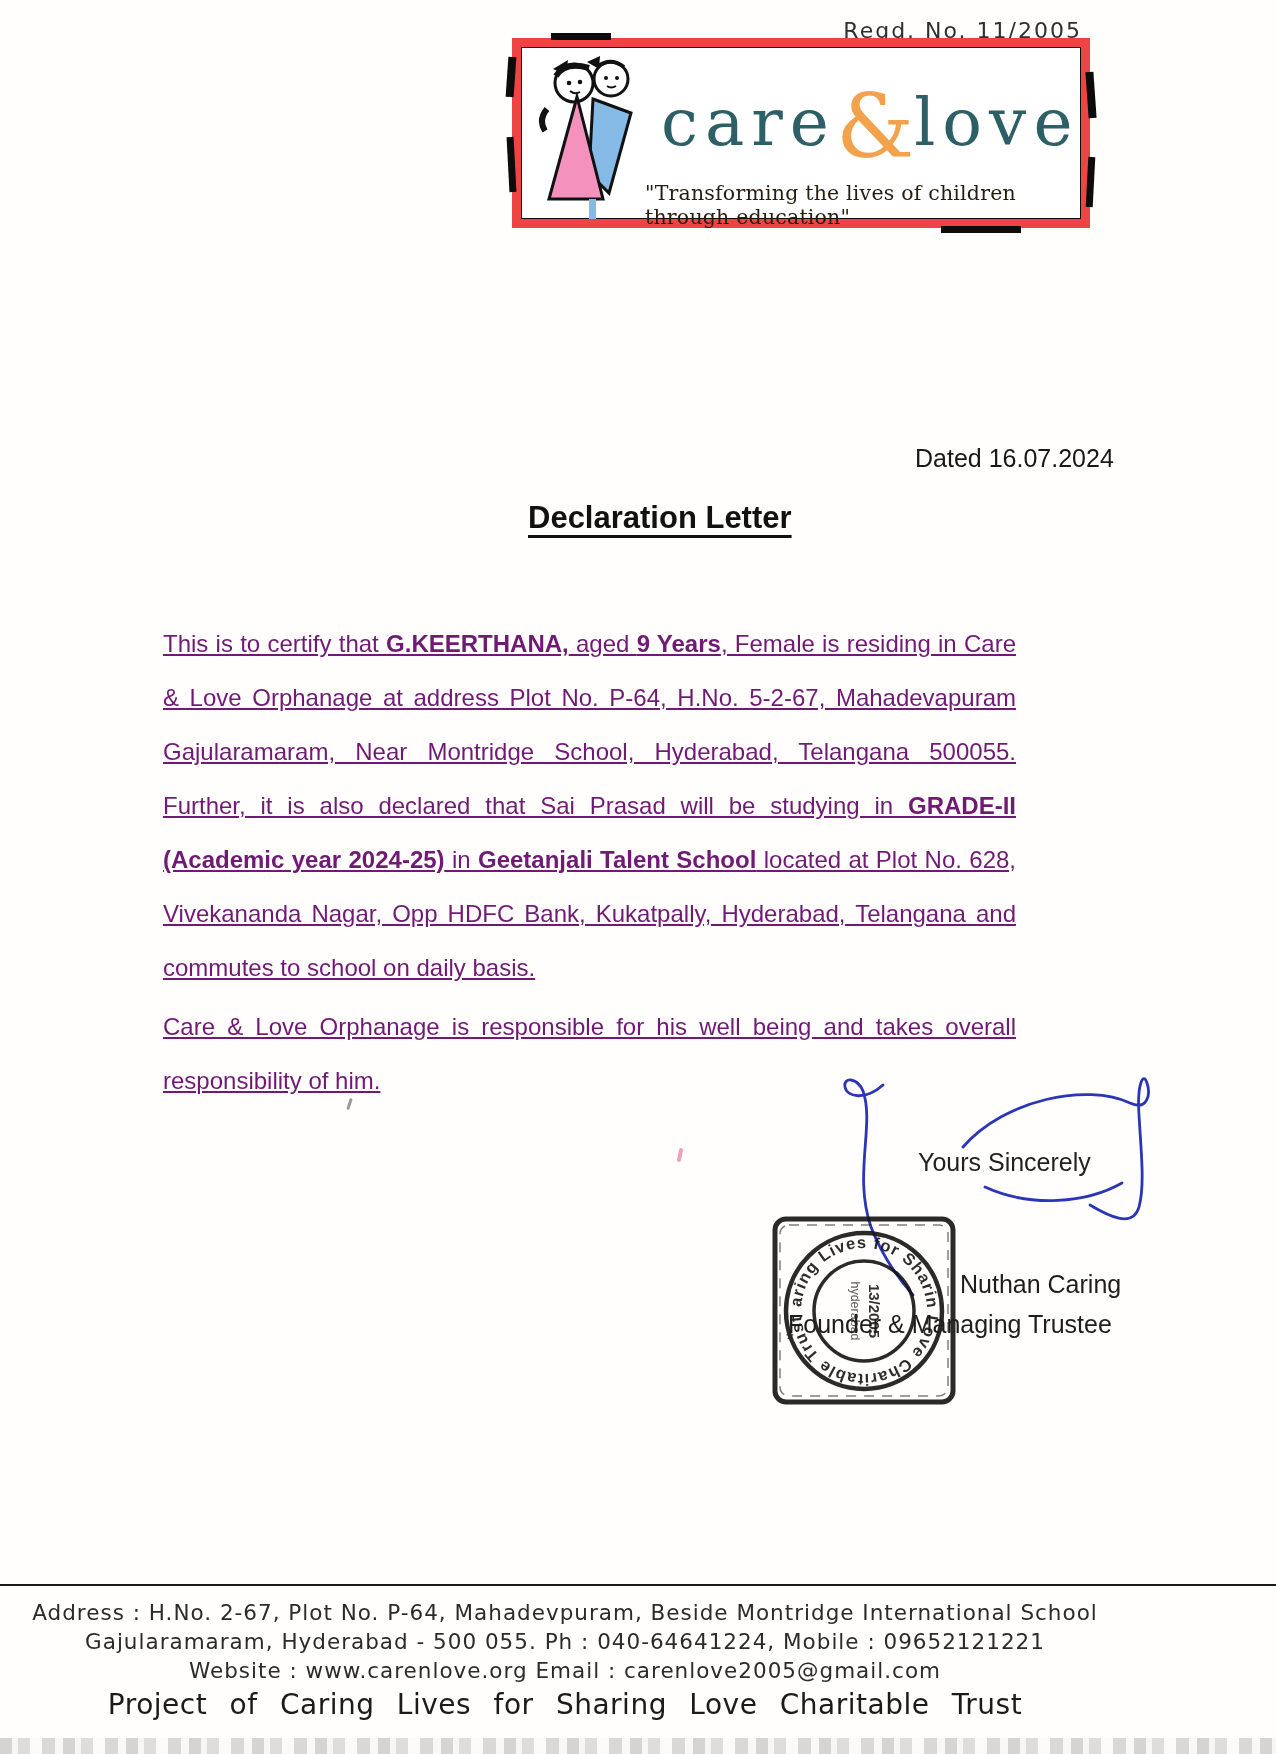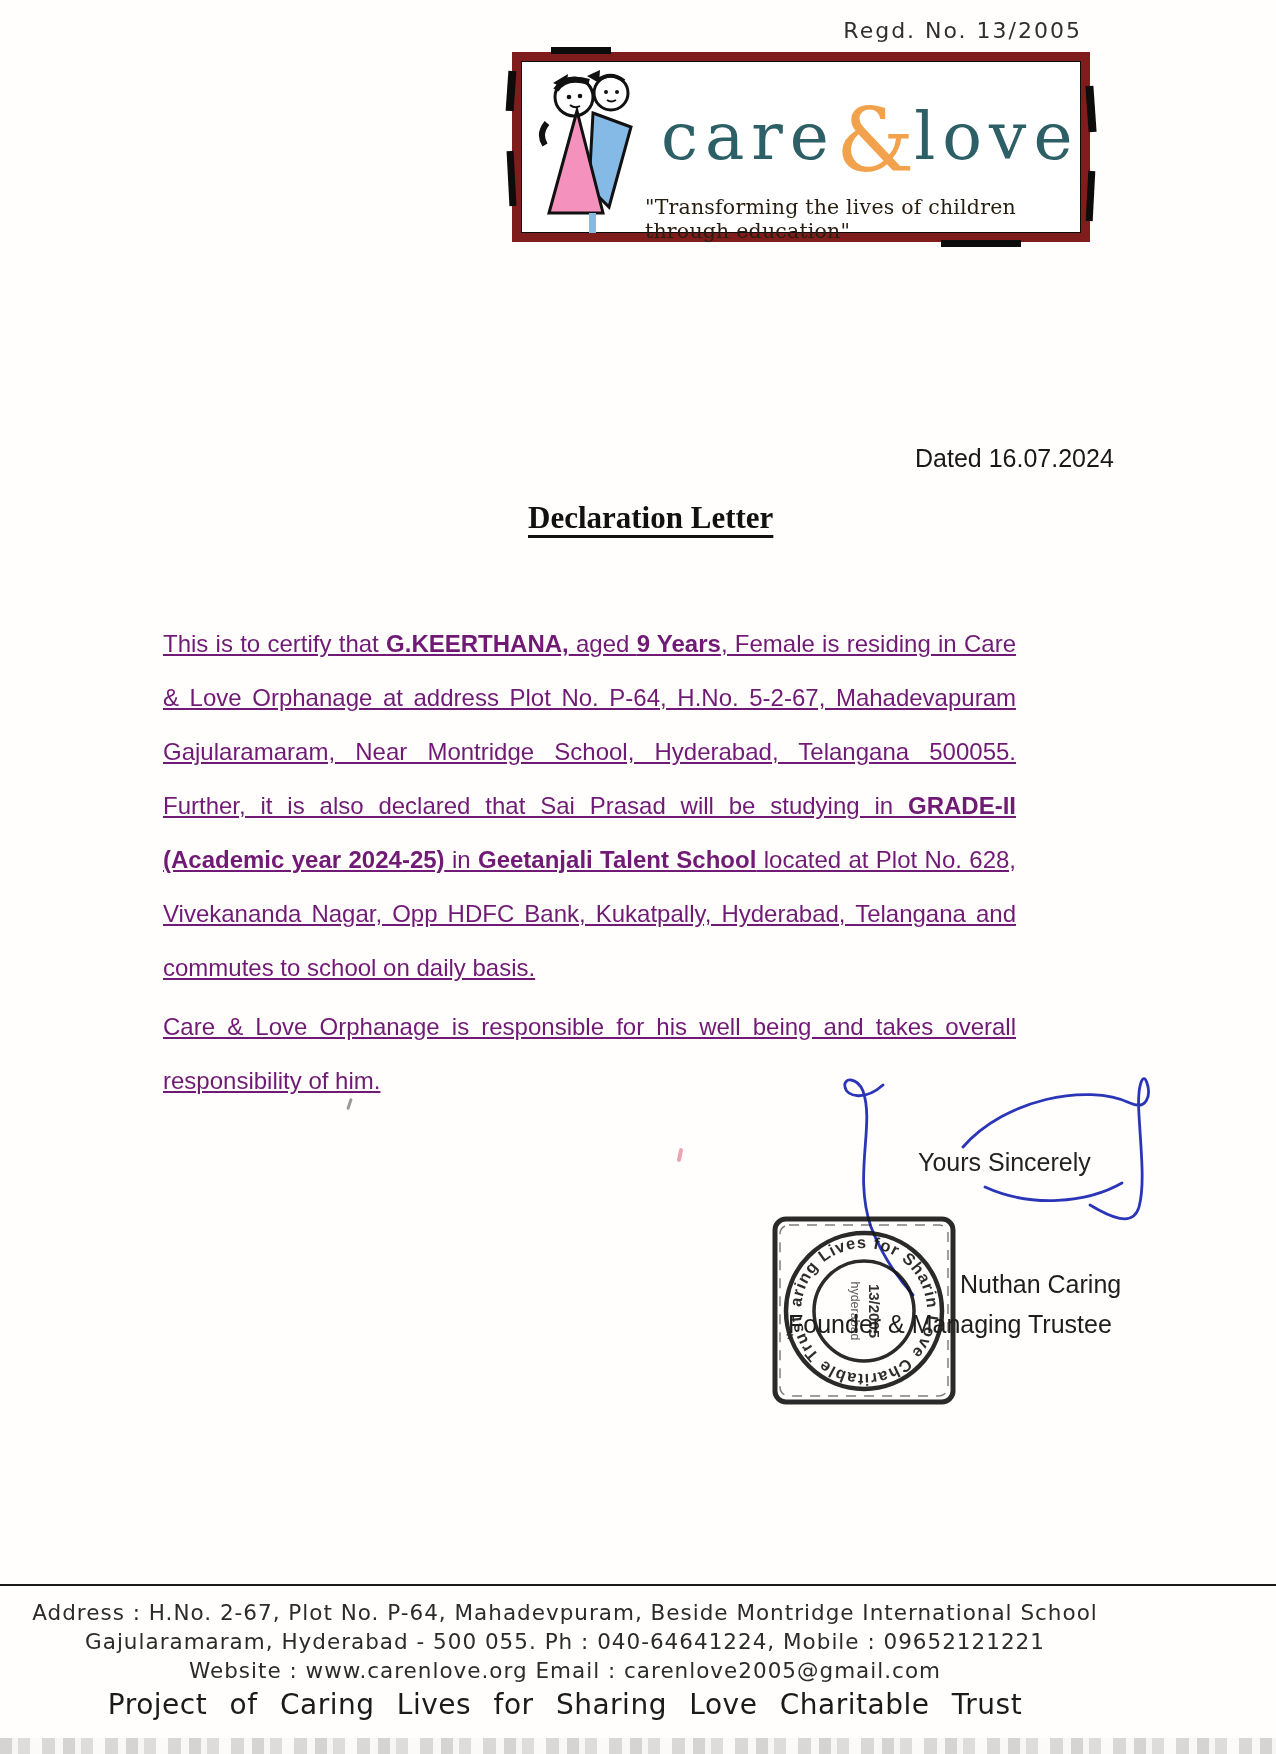--- a/index.html
+++ b/index.html
@@ -13,22 +13,22 @@
     color:#1c1c1c;
   }
   
   .regd{
     position:absolute;top:18px;right:194px;
     font-family:"DejaVu Sans", sans-serif;
     font-size:22px;letter-spacing:2px;color:#2f2f2f;
   }
   
   .logo-box{
-    position:absolute;left:512px;top:52px;width:578px;height:190px;
-    background:#fff;border:9px solid #7f1d1d;box-sizing:border-box;
+    position:absolute;left:512px;top:38px;width:578px;height:190px;
+    background:#fff;border:9px solid #ef4444;box-sizing:border-box;
     box-shadow:inset 0 0 0 1px #0c0c0c;
   }
   .logo-box .distress{position:absolute;background:#0c0c0c;}
   .d1{left:-14px;top:10px;width:8px;height:40px;transform:rotate(4deg);}
   .d2{left:-13px;top:90px;width:7px;height:55px;transform:rotate(-3deg);}
   .d3{right:-14px;top:25px;width:8px;height:46px;transform:rotate(-4deg);}
   .d4{right:-13px;top:110px;width:7px;height:50px;transform:rotate(3deg);}
   .d5{left:30px;top:-14px;width:60px;height:7px;}
   .d6{right:60px;bottom:-14px;width:80px;height:7px;}
   .logo-kids{position:absolute;left:16px;top:6px;width:122px;height:168px;}
@@ -44,21 +44,21 @@
     font-family:"DejaVu Serif", serif;
     font-size:20.5px;color:#271c10;letter-spacing:0.2px;
   }
   
   .dated{
     position:absolute;left:915px;top:444px;
     font-size:25px;font-weight:normal;color:#181818;
   }
   .title{
     position:absolute;left:528px;top:500px;
-    font-family:Liberation Serif, serif;
+    font-family:Liberation Sans, sans-serif;
     font-size:31px;font-weight:bold;color:#111;
     text-decoration:underline;text-decoration-thickness:2.5px;text-underline-offset:7px;
   }
   
   .para{
     position:absolute;left:163px;width:853px;
     font-size:24px;line-height:54px;color:#701a75;
     text-align:justify;margin:0;text-decoration:underline;
   }
   .para .b{font-weight:bold;}
@@ -90,21 +90,21 @@
     position:absolute;left:0;bottom:0;width:1276px;height:16px;opacity:.25;
     background:repeating-linear-gradient(90deg,
       #555 0 12px, #ddd 12px 18px, #777 18px 30px, #eee 30px 42px, #666 42px 55px, #e5e5e5 55px 63px);
   }
 </style>
 </head>
 <body>
 
 <div class="page">
 
-  <div class="regd">Regd. No. 13/2005</div>
+  <div class="regd">Regd. No. 11/2005</div>
 
   <div class="logo-box">
     <div class="distress d1"></div>
     <div class="distress d2"></div>
     <div class="distress d3"></div>
     <div class="distress d4"></div>
     <div class="distress d5"></div>
     <div class="distress d6"></div>
 
     <svg class="logo-kids" viewBox="0 0 122 168" aria-hidden="true">

